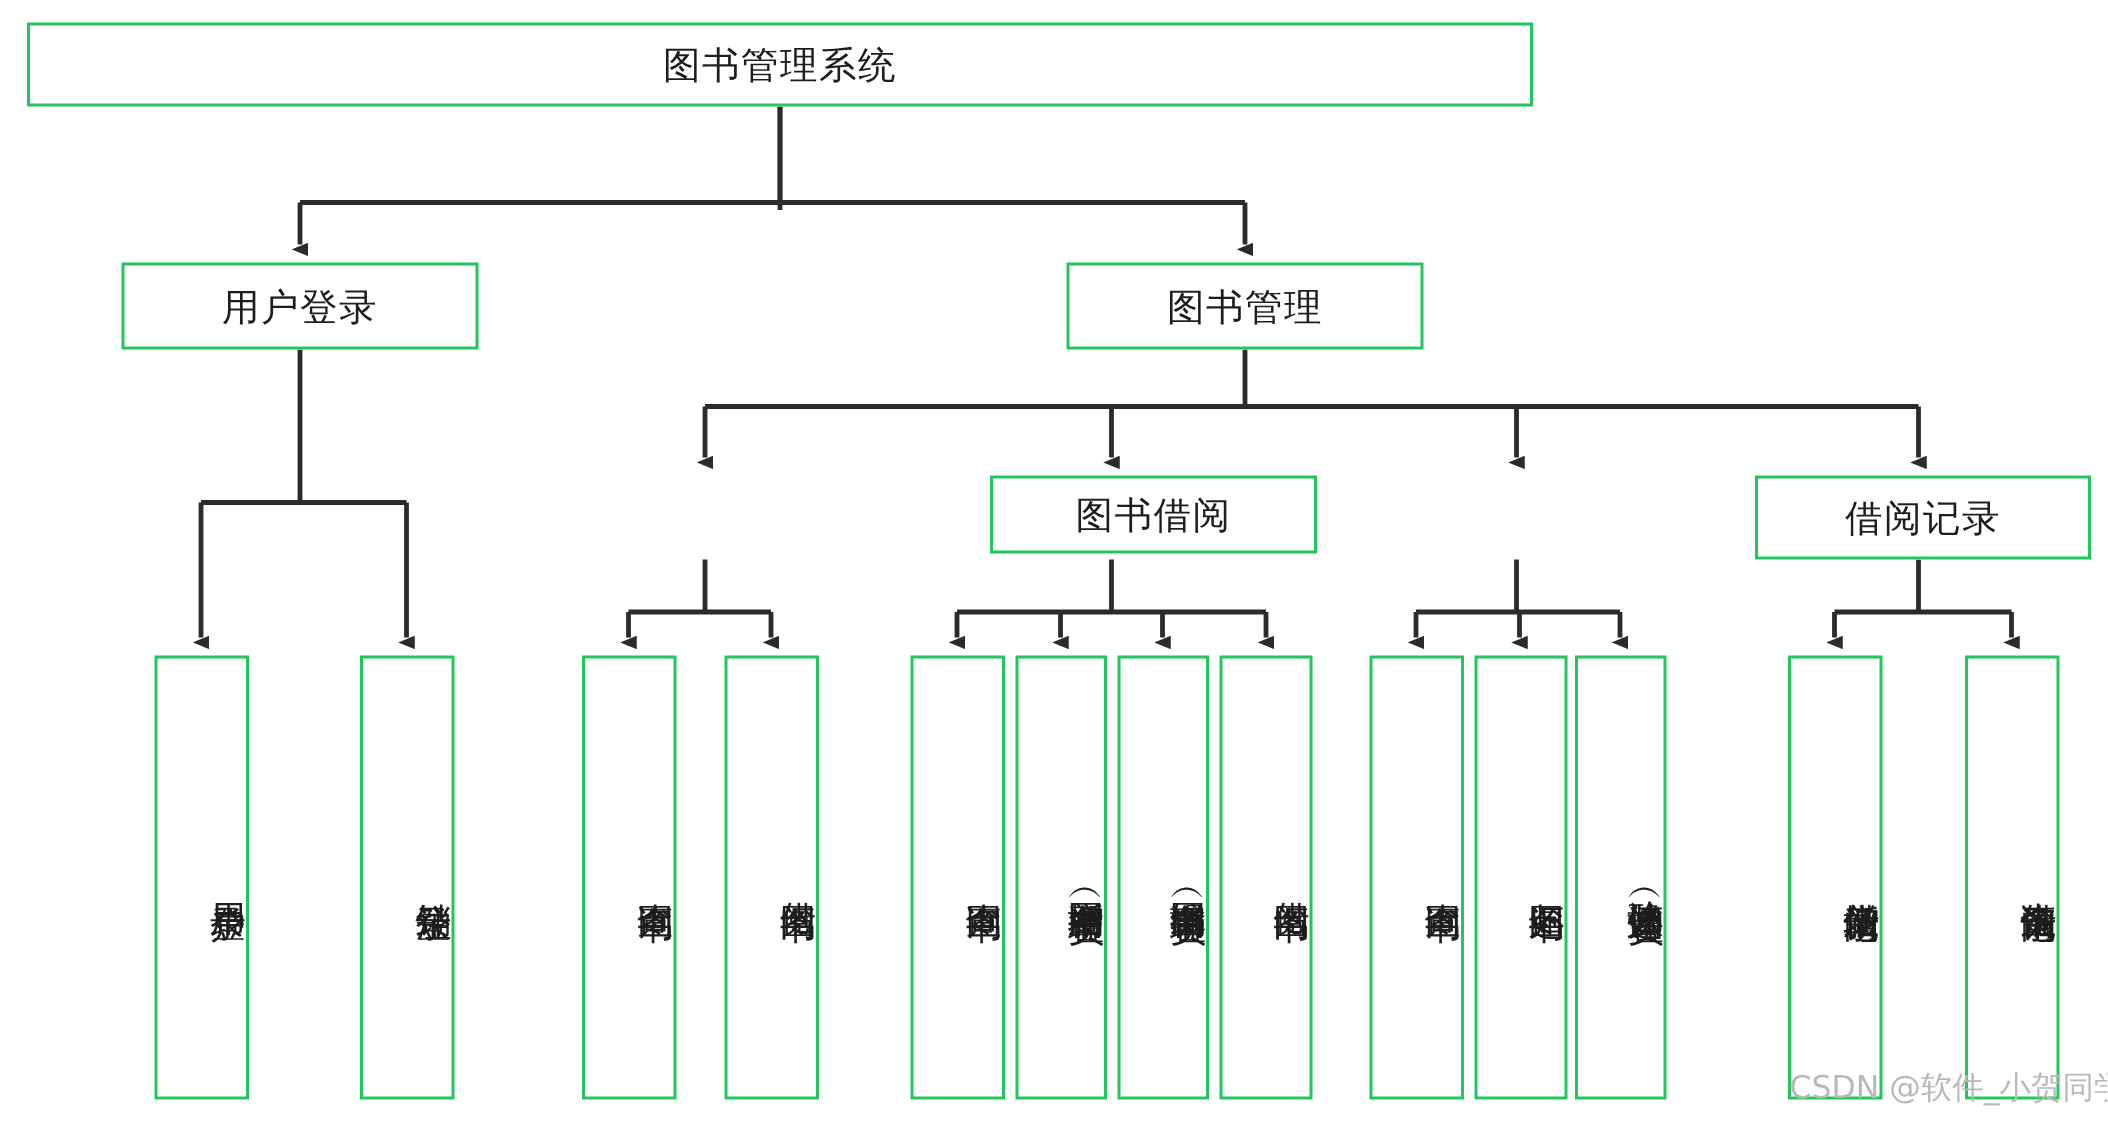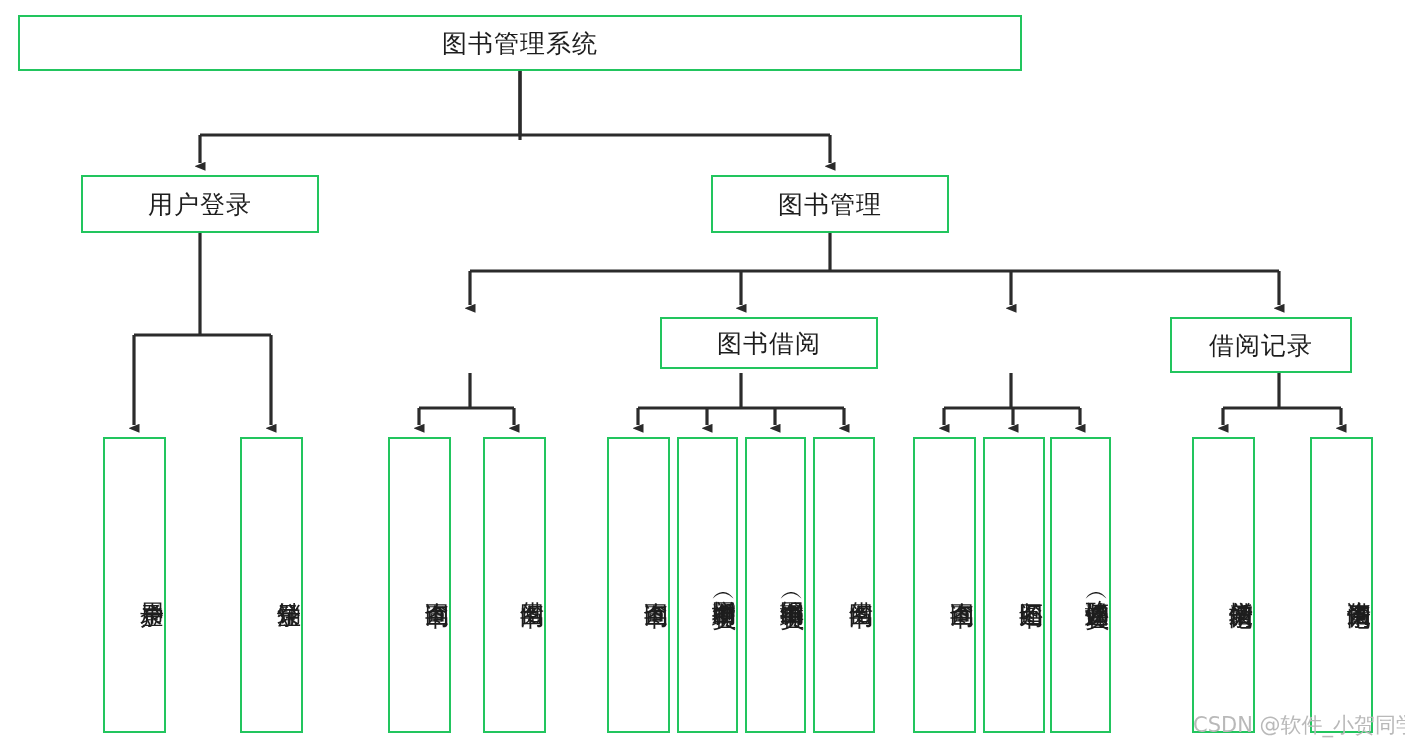--- a/index.html
+++ b/index.html
@@ -162,21 +162,21 @@
   <div class="node horiz" style="left:711px;top:175px;width:238px;height:58px;">
     <span>图书管理</span>
   </div>
 
 
   <div class="node horiz" style="left:632px;top:317px;width:218px;height:52px;margin-left:28px;">
     <span>图书借阅</span>
   </div>
 
 
-  <div class="node horiz" style="left:1170px;top:317px;width:182px;height:56px;">
+  <div class="node horiz" style="left:1170px;top:317px;width:224px;height:56px;">
     <span>借阅记录</span>
   </div>
 
   <div class="node vert" style="left:103px;top:437px;width:63px;height:296px;">
     <span class="vlabel">用户登录</span>
   </div>
   <div class="node vert" style="left:240px;top:437px;width:63px;height:296px;">
     <span class="vlabel">注销登录</span>
   </div>
 

